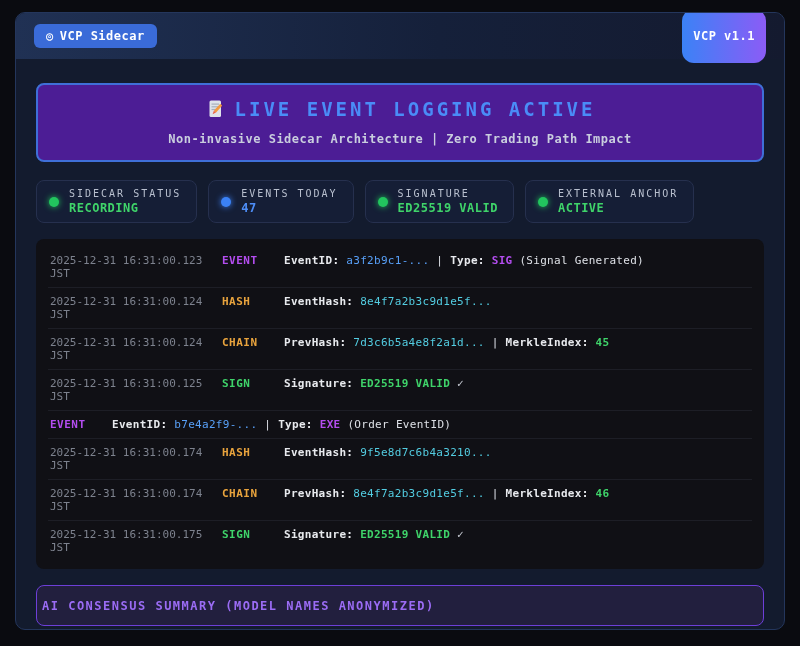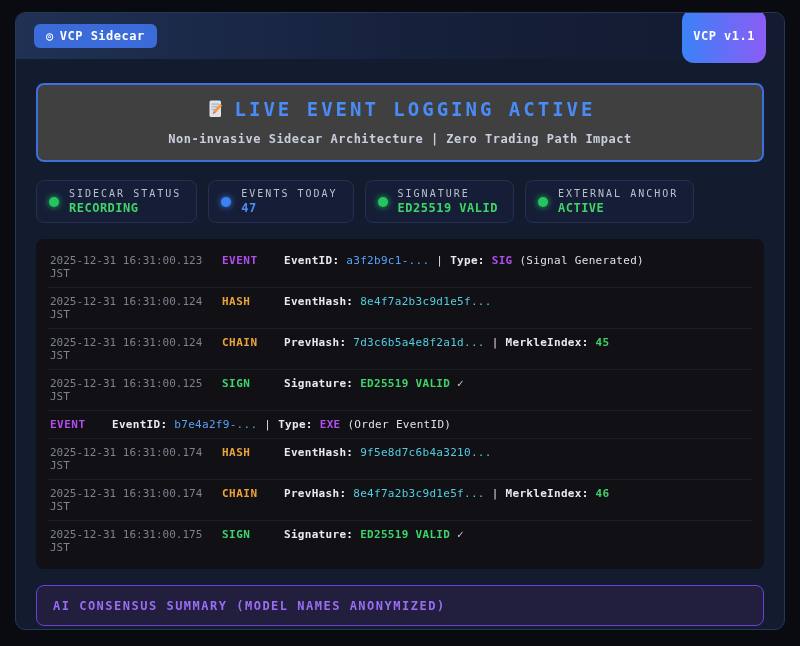--- a/index.html
+++ b/index.html
@@ -36,21 +36,21 @@
   .version-badge {
     background: linear-gradient(90deg, #3b82f6, #8b5cf6);
     color: #ffffff; font-size: 12px; font-weight: bold;
     padding: 20px 11px; border-radius: 12px; letter-spacing: 0.5px;
   }
   
   .content { padding: 24px 20px 0 20px; }
   .live-banner {
     border: 2px solid #3f6fd8;
     border-radius: 8px;
-    background: #404040;
+    background: #4c1d95;
     text-align: center;
     padding: 13px 10px 14px 10px;
   }
   .live-banner-title {
     color: #4a8cf7; font-size: 19px; font-weight: bold;
     letter-spacing: 3px;
     display: inline-flex; align-items: center; gap: 10px;
   }
   .memo-icon { display: inline-block; vertical-align: middle; }
   .live-banner-sub { color: #c9cede; font-size: 12px; margin-top: 9px; letter-spacing: 0.5px; font-weight: bold; }
@@ -93,21 +93,21 @@
   .seg-type  { color: #b44df0; font-weight: bold; }
   .seg-index { color: #3fd46a; font-weight: bold; }
   .seg-valid { color: #3fd46a; font-weight: bold; }
   .seg-check { color: #c9cdd6; }
   
   .consensus {
     margin-top: 16px;
     border: 1px solid #6d3fd8;
     border-radius: 8px;
     background: #221f3e;
-    padding: 13px 16px 12px 16px;
+    padding: 13px 16px 12px 5px;
   }
   .consensus-title { color: #9b6cf5; font-size: 12px; font-weight: bold; letter-spacing: 1.5px; }
 </style>
 </head>
 <body>
 
 <div class="main-panel">
 
   <div class="app-header">
     <span class="app-badge">

